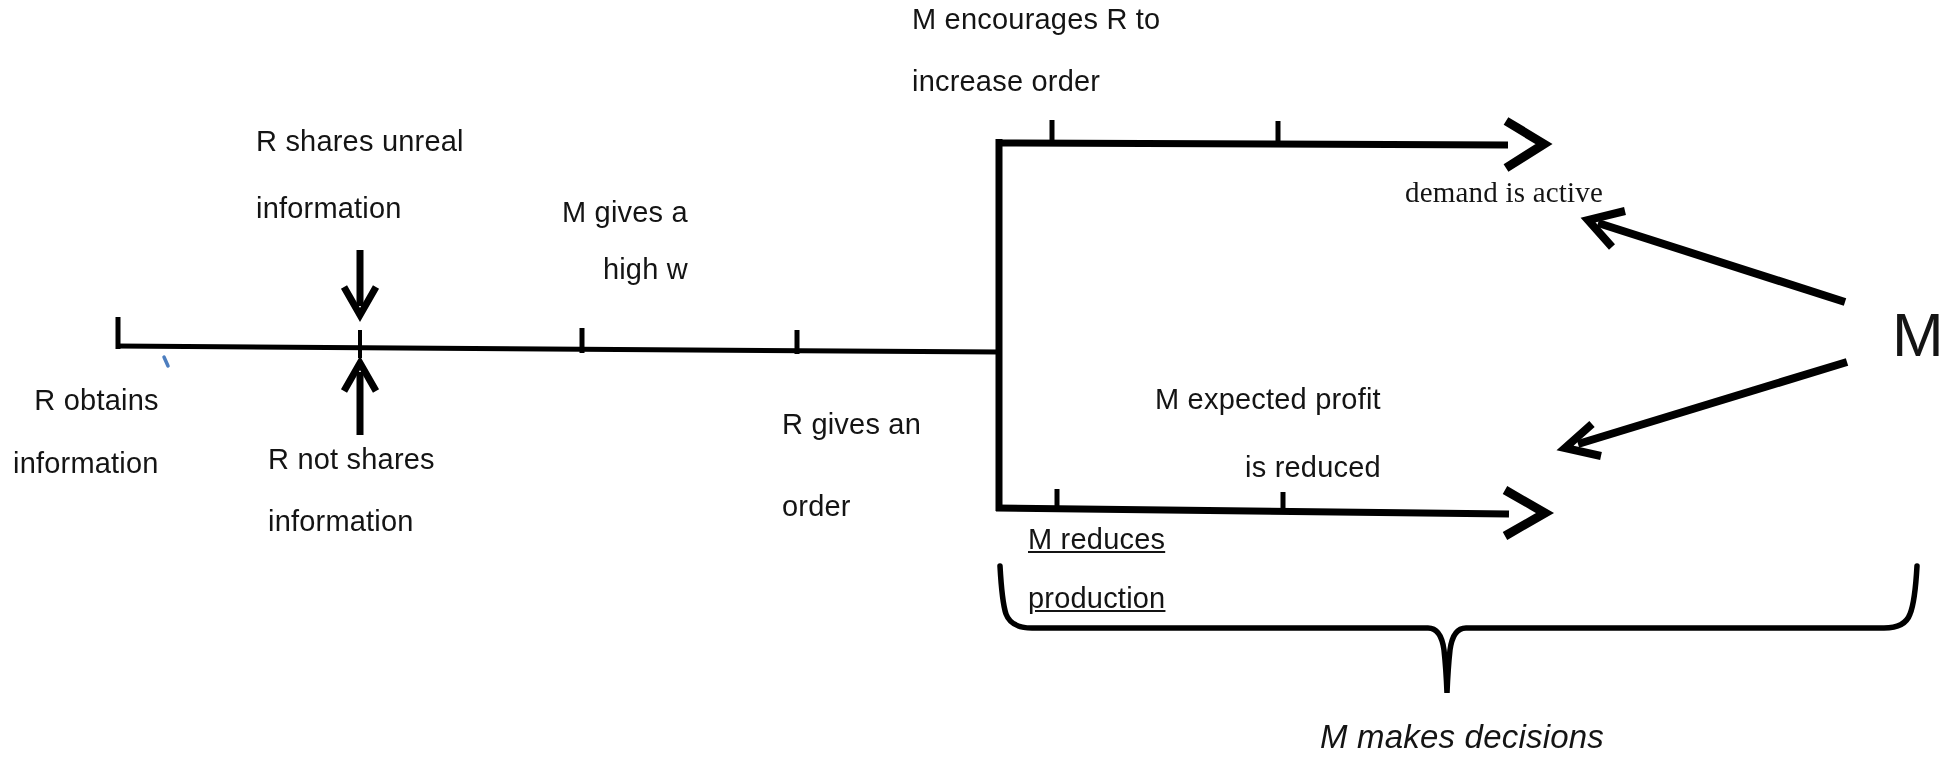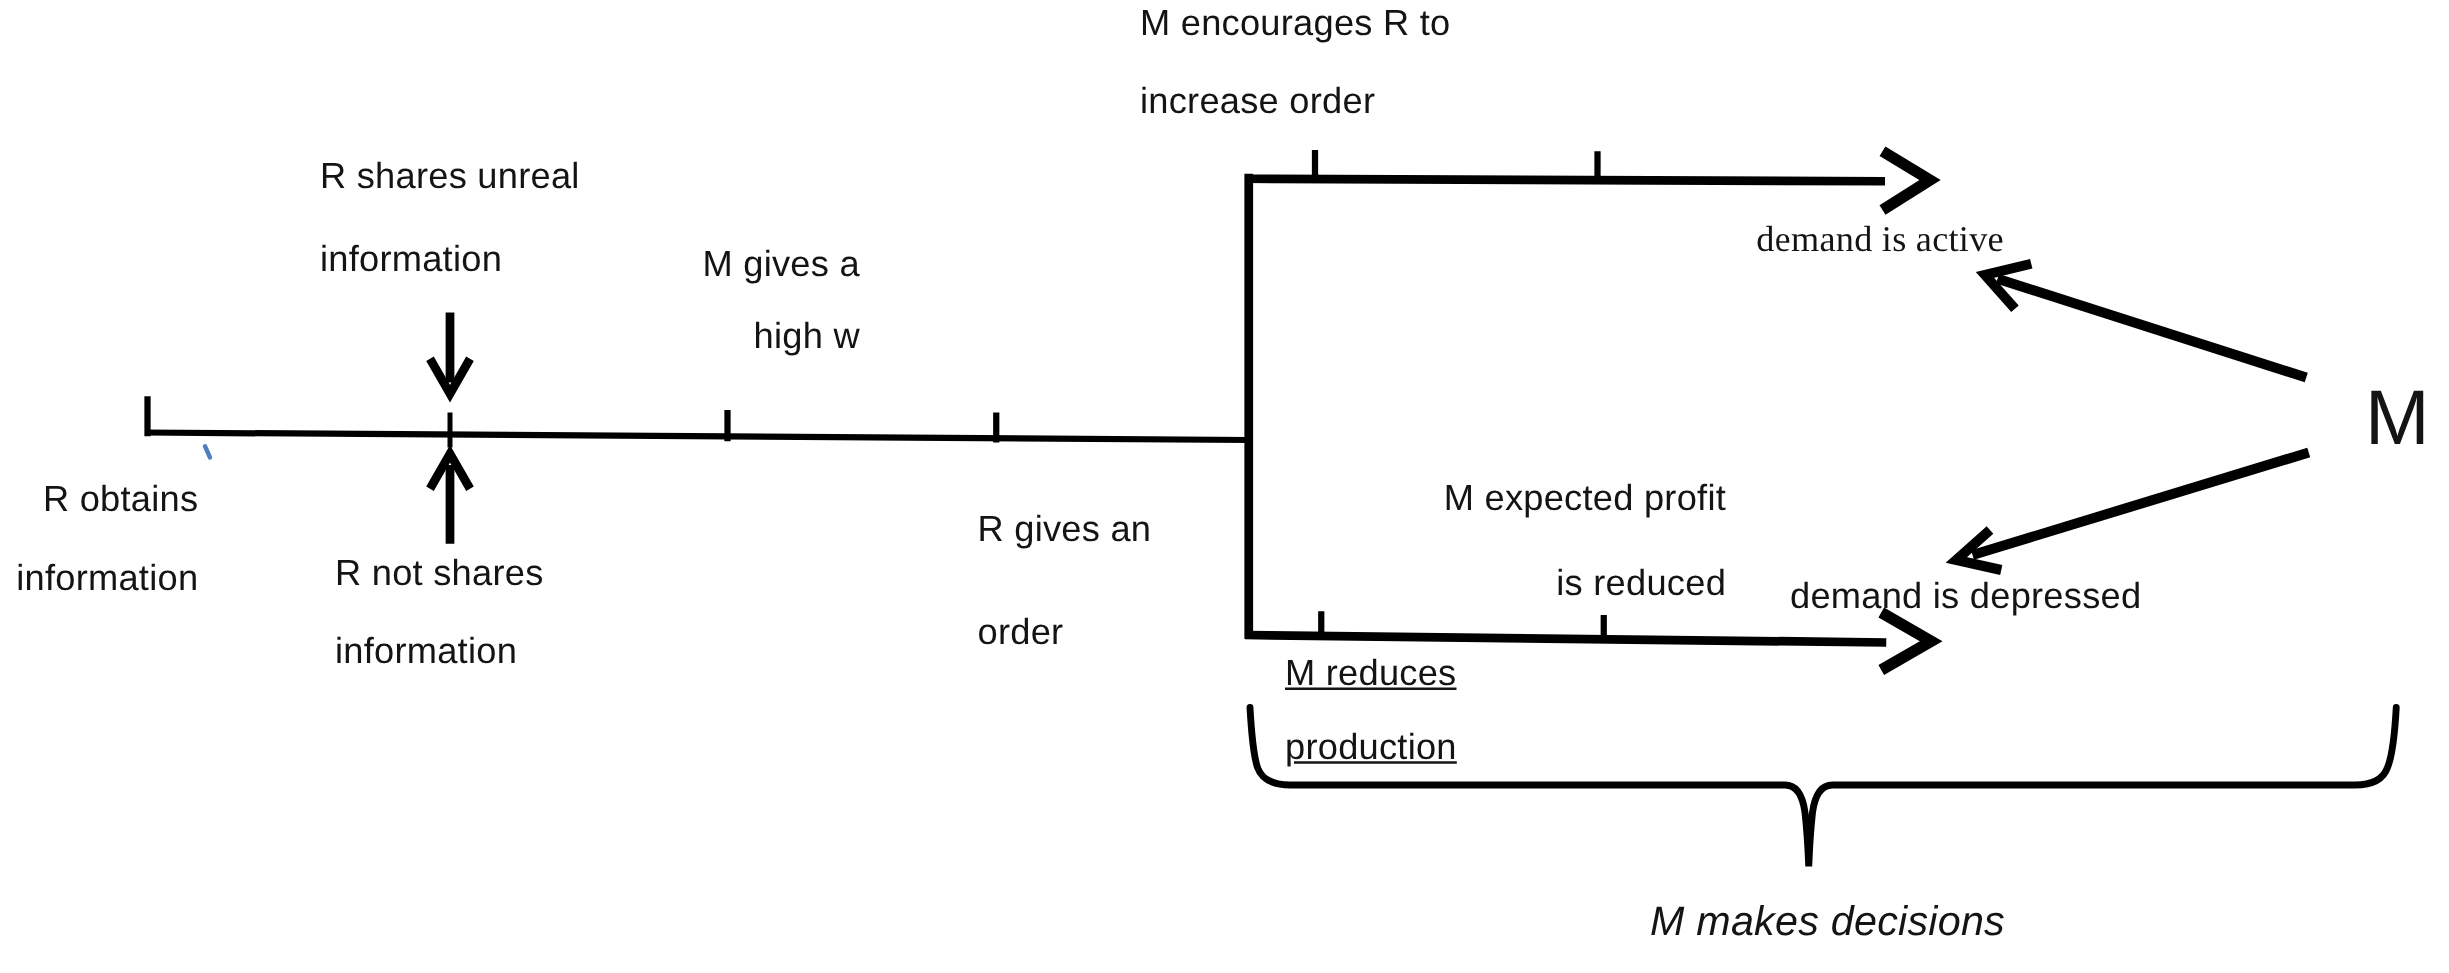--- a/index.html
+++ b/index.html
@@ -98,21 +98,20 @@
 
   <div class="label" style="left:912px; top:-12px; line-height:62px;">M encourages R to
 increase order</div>
 
 
   <div class="label" style="left:1405px; top:161px;font-family:Liberation Serif, serif;">demand is active</div>
 
   <div class="label" style="left:1155px; top:365px; line-height:68px;text-align:right;">M expected profit
 is reduced</div>
 
-  <div class="label" style="left:1432px; top:446px;">demand is depressed</div>
 
   <div class="label" style="left:1028px; top:510px; line-height:59px;text-decoration:underline;">M reduces
 production</div>
 
   <div class="label label-brace" style="left:1320px; top:706px;font-style:italic;">M makes decisions</div>
 
   <div class="label label-big-m" style="left:1892px; top:304px;">M</div>
 
 </div>
 

